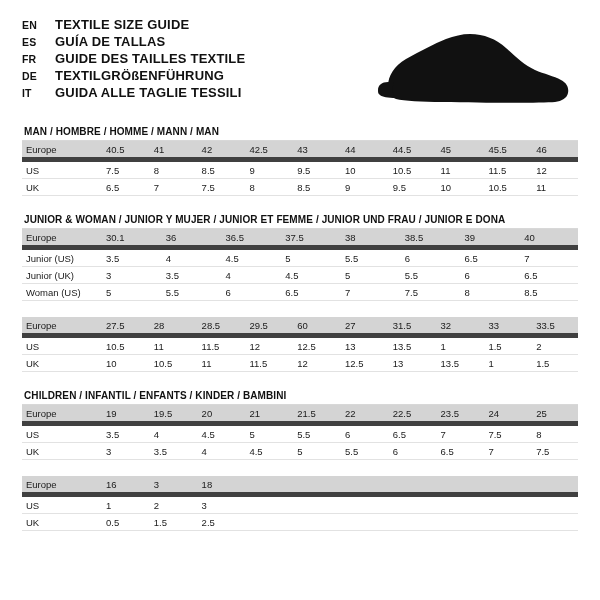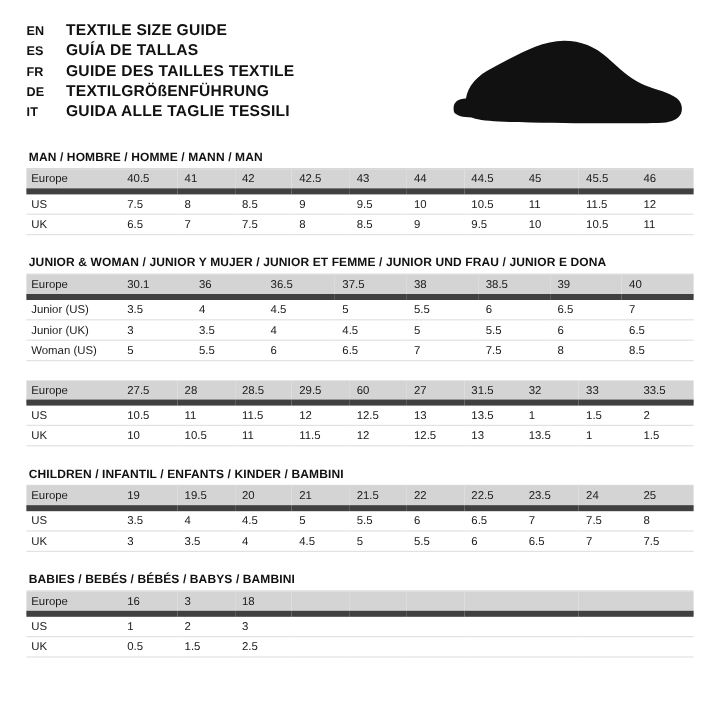--- a/index.html
+++ b/index.html
@@ -326,21 +326,20 @@
         <td>6</td>
         <td>6.5</td>
         <td>7</td>
         <td>7.5</td>
       </tr>
     </tbody>
       </table>
   </div>
 
   <div class="block babies">
-    <div class="block-title">BABIES / BEBÉS / BÉBÉS / BABYS / BAMBINI</div>
     <table class="sizes">
       <tbody>
           <tr class="shaded">
         <td class="label">Europe</td>
         <td>16</td>
         <td>3</td>
         <td>18</td>
         <td></td>
         <td></td>
         <td></td>

